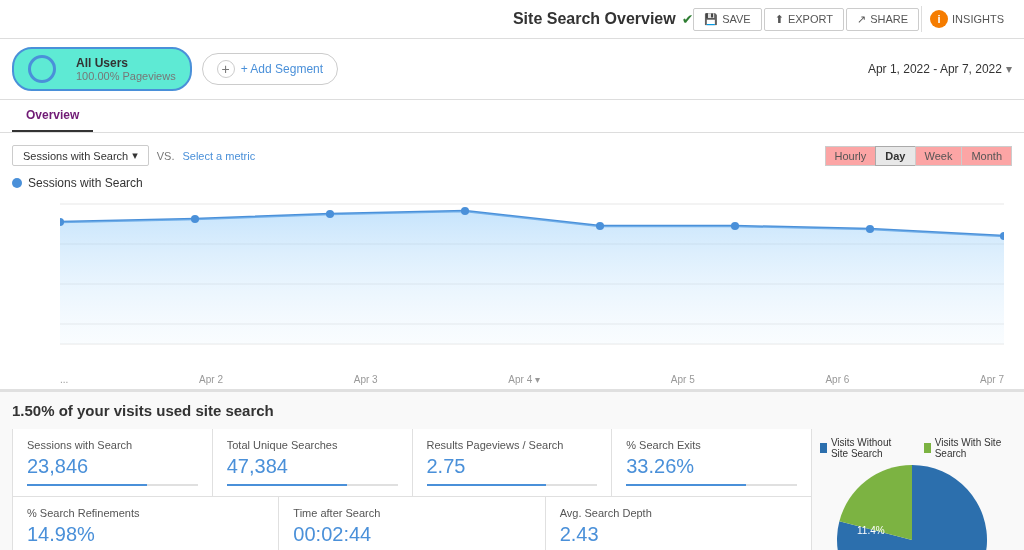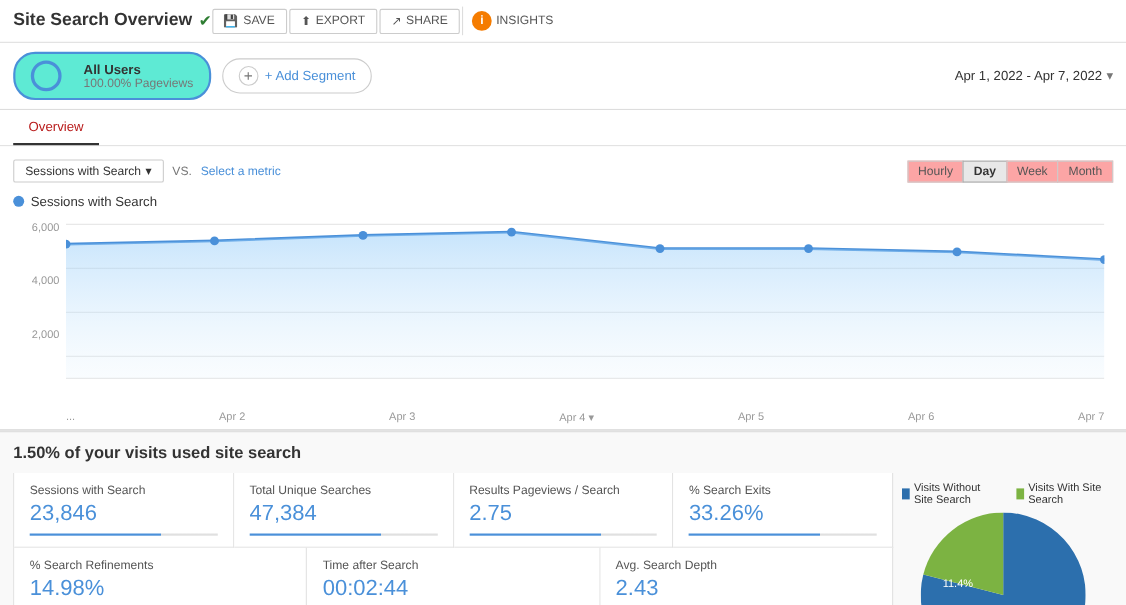--- a/index.html
+++ b/index.html
@@ -1,19 +1,19 @@
 <!DOCTYPE html>
 <html><head>
   <meta charset="utf-8">
   <style>
     * { box-sizing: border-box; margin: 0; padding: 0; }
     body { font-family: Arial, sans-serif; font-size: 12px; background: #f5f5f5; color: #333; width: 1024px; overflow-x: hidden; }
 
     
-    .header { background: #fff; border-bottom: 1px solid #ddd; padding: 6px 12px; display: flex; align-items: center; justify-content: flex-start; }
+    .header { background: #fff; border-bottom: 1px solid #ddd; padding: 6px 12px; display: flex; align-items: center; justify-content: flex-end; }
     .header-left { display: flex; align-items: center; gap: 6px; }
     .header-title { font-size: 16px; font-weight: bold; color: #333; }
     .header-verified { color: #2e7d32; font-size: 14px; }
     .header-actions { display: flex; align-items: center; gap: 2px; }
     .header-btn { background: none; border: 1px solid #ccc; border-radius: 2px; padding: 4px 10px; font-size: 11px; color: #555; cursor: pointer; display: flex; align-items: center; gap: 4px; }
     .header-btn-insights { background: none; border: none; cursor: pointer; display: flex; align-items: center; gap: 4px; color: #555; font-size: 11px; padding: 4px 8px; border-left: 1px solid #ddd; }
 
     
     .segment-bar { background: #fff; border-bottom: 1px solid #ddd; padding: 8px 12px; display: flex; align-items: center; justify-content: space-between; }
     .segment-left { display: flex; align-items: center; gap: 10px; }
@@ -22,21 +22,21 @@
     .segment-text { font-size: 12px; font-weight: bold; color: #333; }
     .segment-sub { font-size: 11px; color: #777; }
     .segment-add { border: 1px solid #ccc; border-radius: 20px; padding: 6px 14px; display: flex; align-items: center; gap: 6px; background: #fff; color: #4a90d9; cursor: pointer; font-size: 12px; }
     .segment-add-circle { width: 18px; height: 18px; border-radius: 50%; border: 1px solid #ccc; display: flex; align-items: center; justify-content: center; color: #777; font-size: 14px; }
     .date-range { font-size: 12px; color: #333; display: flex; align-items: center; gap: 4px; }
     .date-range-arrow { color: #777; }
 
     
     .tabs-bar { background: #fff; border-bottom: 1px solid #ddd; padding: 0 12px; }
     .tab { display: inline-block; padding: 8px 14px; border-bottom: 2px solid transparent; font-size: 12px; cursor: pointer; color: #555; }
-    .tab.active { border-bottom: 2px solid #333; font-weight: normal; color: #b91c1c; }
+    .tab.active { border-bottom: 2px solid #333; font-weight: bold; color: #701a75; }
 
     
     .chart-section { background: #fff; margin: 0; padding: 12px 12px 0 12px; border-bottom: 1px solid #e0e0e0; }
     .chart-controls { display: flex; align-items: center; justify-content: space-between; margin-bottom: 10px; }
     .metric-selector { display: flex; align-items: center; gap: 8px; }
     .metric-btn { background: #fff; border: 1px solid #ccc; border-radius: 2px; padding: 3px 10px; font-size: 11px; cursor: pointer; color: #333; display: flex; align-items: center; gap: 4px; }
     .vs-label { color: #777; font-size: 11px; }
     .select-metric { color: #4a90d9; font-size: 11px; cursor: pointer; }
     .time-buttons { display: flex; gap: 0; }
     .time-btn { background: #fca5a5; border: 1px solid #ccc; padding: 3px 9px; font-size: 11px; cursor: pointer; color: #555; margin-left: -1px; }
@@ -136,26 +136,20 @@
   </div>
 
   <div class="chart-legend">
     <div class="legend-dot"></div>
     <span class="legend-label">Sessions with Search</span>
   </div>
 
   <div class="chart-wrapper">
     <div style="position:relative; height:180px;">
 
-      <div style="position:absolute; left:0; top:8px; height:145px; display:flex; flex-direction:column; justify-content:space-between; width:42px; text-align:right;">
-        <span style="font-size:10px;color:#999;">6,000</span>
-        <span style="font-size:10px;color:#999;">4,000</span>
-        <span style="font-size:10px;color:#999;">2,000</span>
-        <span style="font-size:10px;color:#999;"></span>
-      </div>
 
       <div style="margin-left:48px; margin-right:8px;">
         <svg width="100%" height="160" viewBox="0 0 930 160" preserveAspectRatio="none">
 
           <line x1="0" y1="10" x2="930" y2="10" stroke="#e8e8e8" stroke-width="1"></line>
           <line x1="0" y1="50" x2="930" y2="50" stroke="#e8e8e8" stroke-width="1"></line>
           <line x1="0" y1="90" x2="930" y2="90" stroke="#e8e8e8" stroke-width="1"></line>
           <line x1="0" y1="130" x2="930" y2="130" stroke="#e8e8e8" stroke-width="1"></line>
           <line x1="0" y1="150" x2="930" y2="150" stroke="#e8e8e8" stroke-width="1"></line>
 

